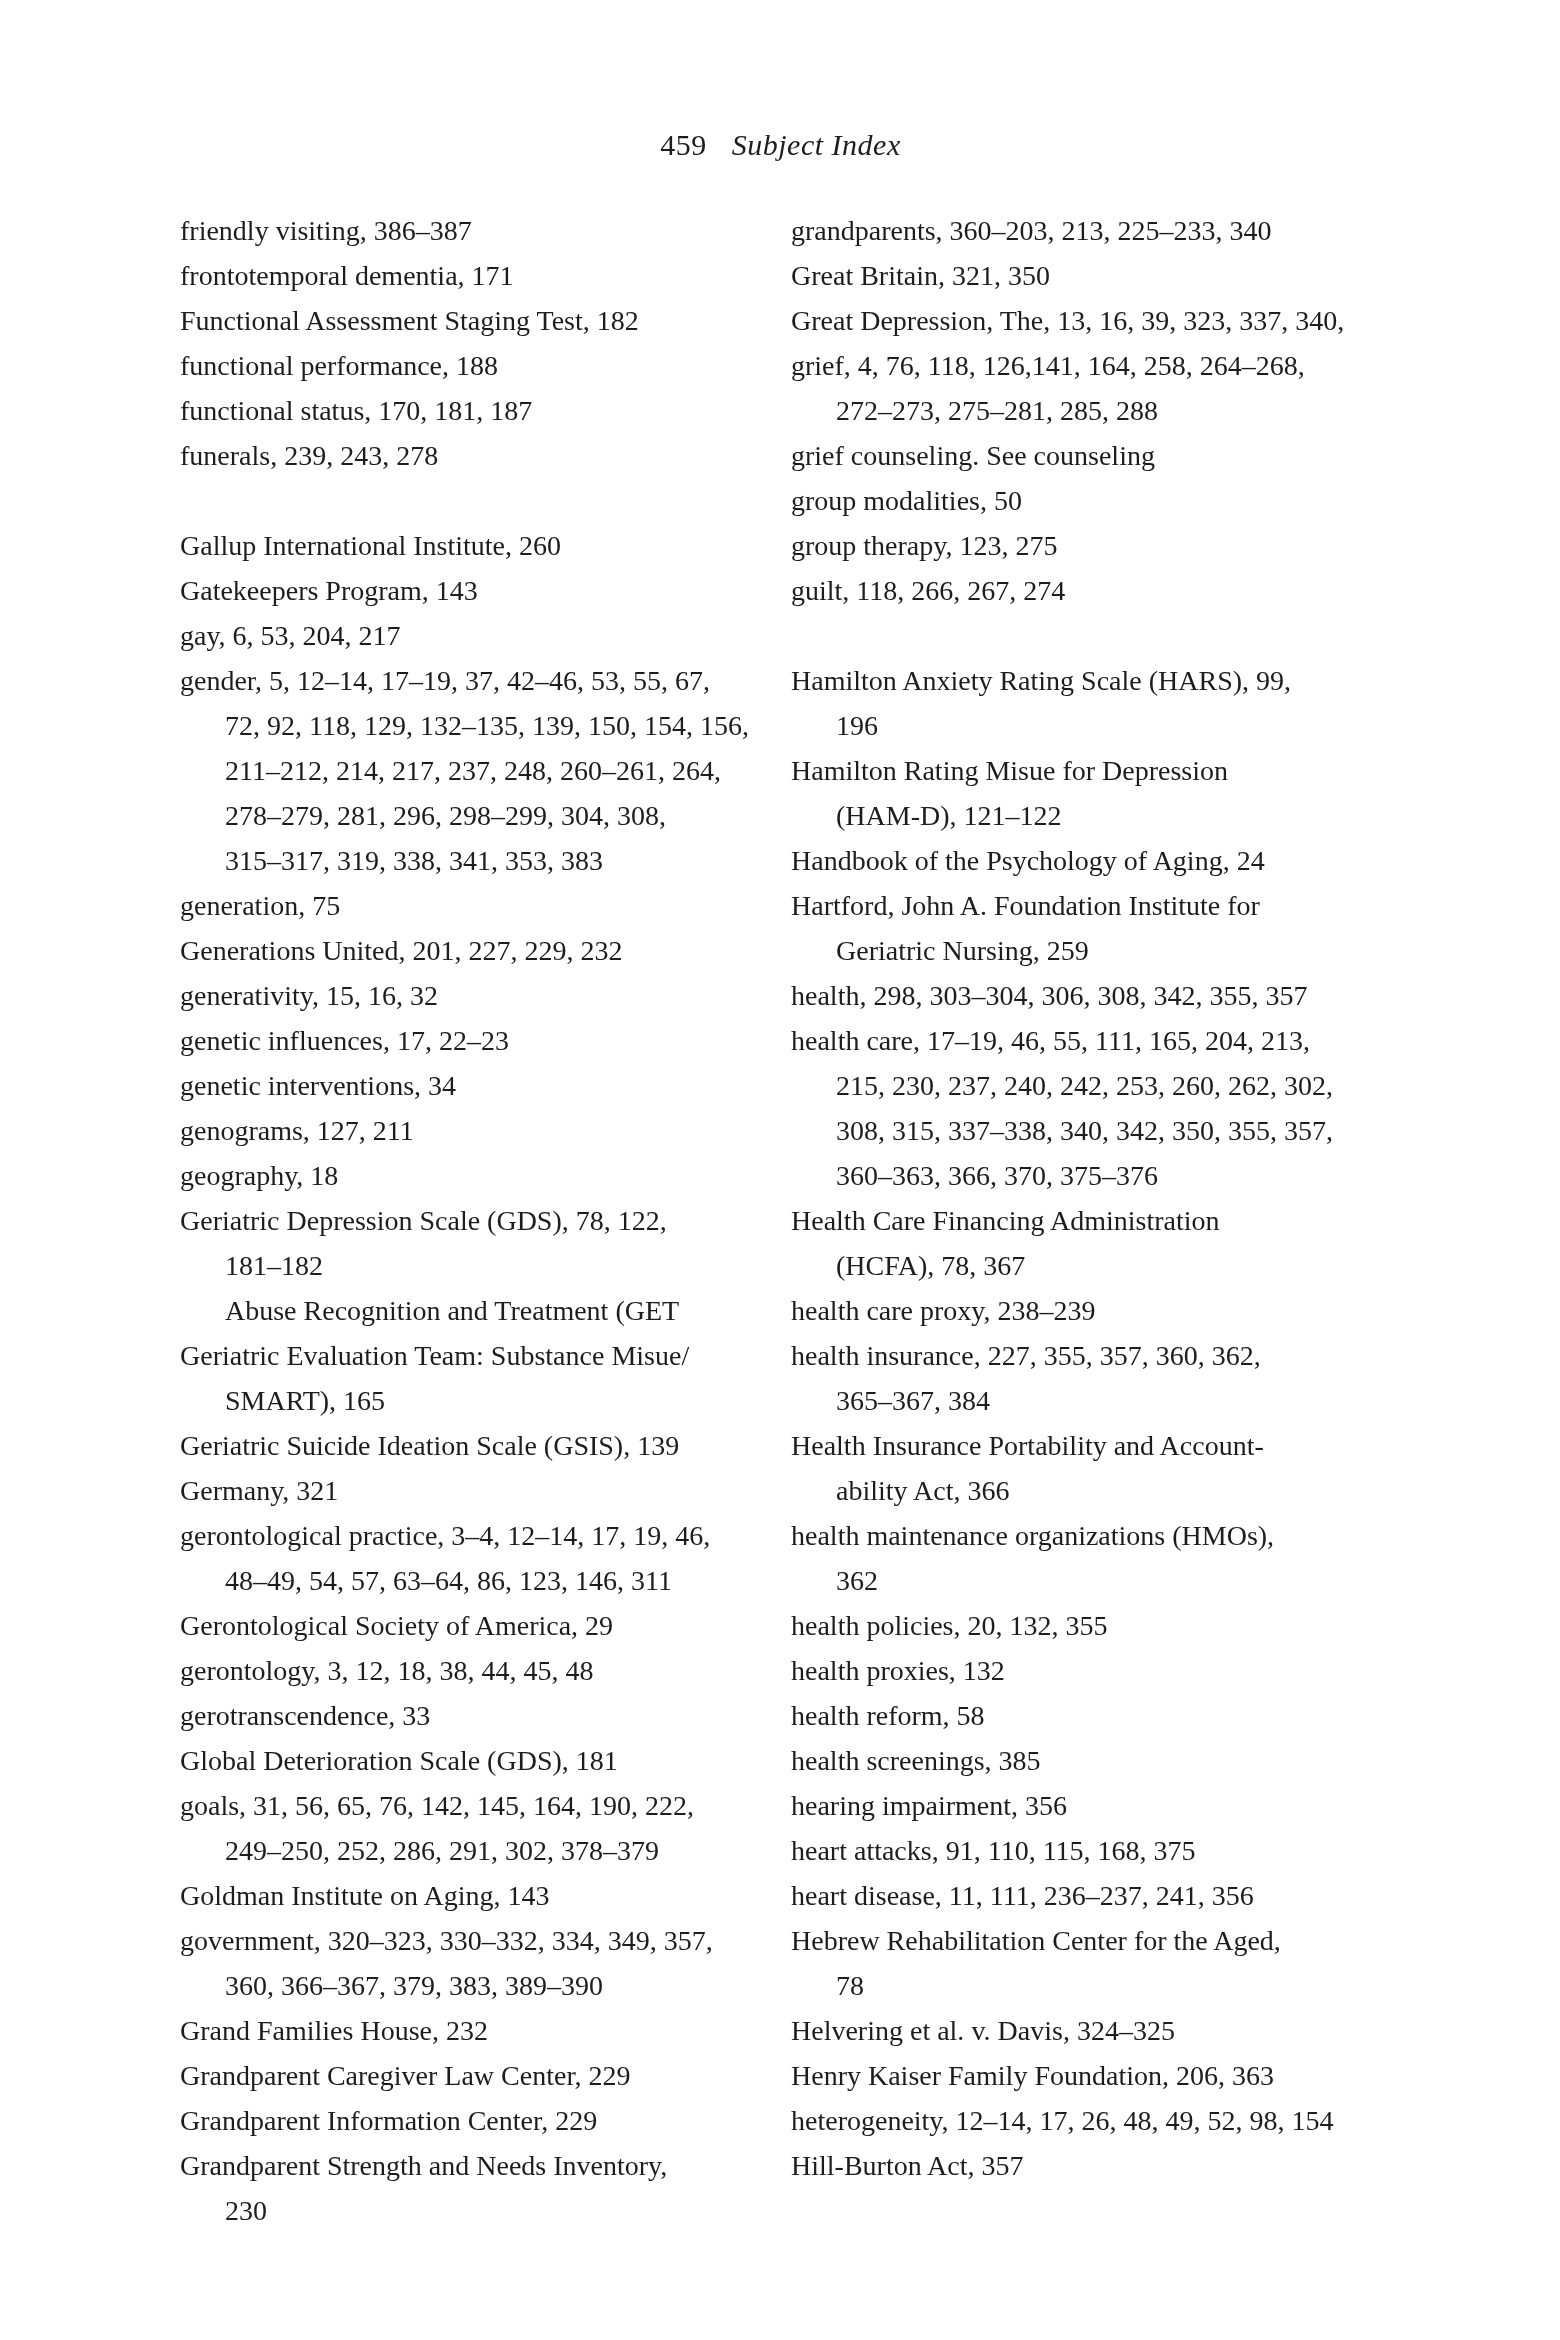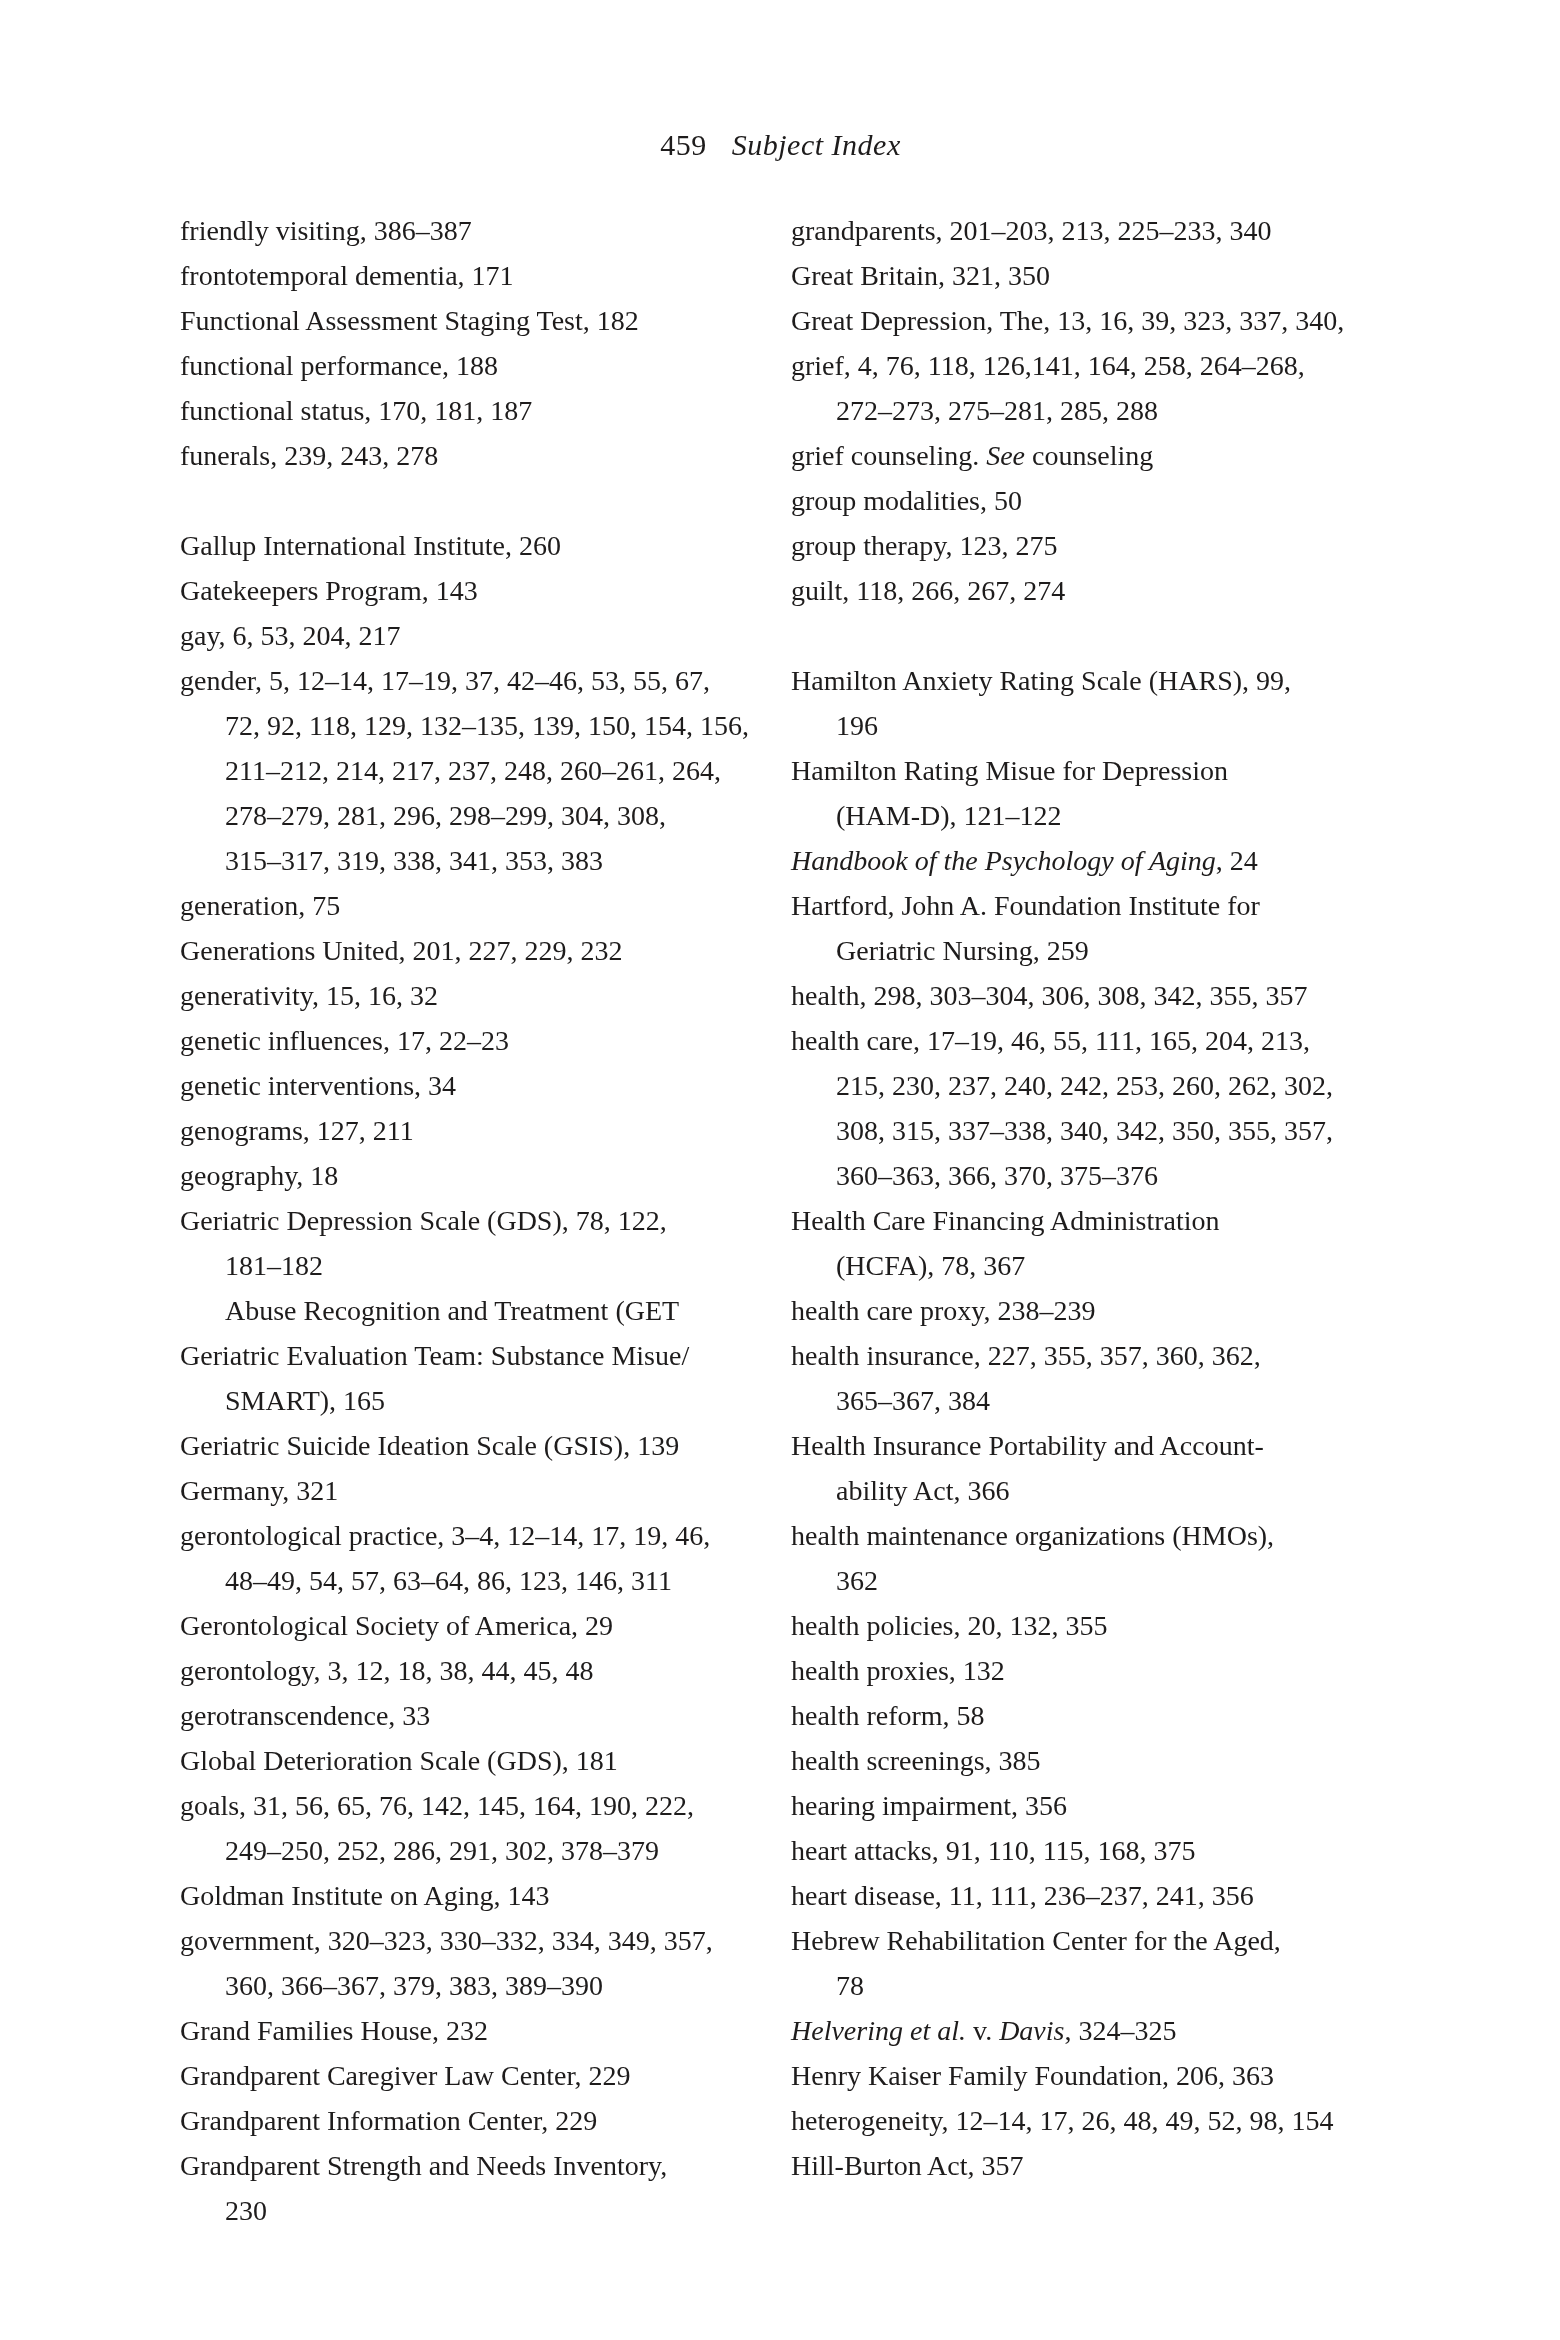--- a/index.html
+++ b/index.html
@@ -44,21 +44,20 @@
   .line {
     height: 45px;
     line-height: 45px;
     font-size: 28px;
     white-space: nowrap;
   }
   .line.indent {
     padding-left: 45px;
   }
   .it {
-    font-style: italic;
   }
 </style>
 </head>
 <body>
 
 <div class="page">
   <div class="page-header">
     <span class="pagenum">459</span><span class="ptitle">Subject Index</span>
   </div>
   <div class="columns">
@@ -103,21 +102,21 @@
         <div class="line"><span>Goldman Institute on Aging, 143</span></div>
         <div class="line"><span>government, 320–323, 330–332, 334, 349, 357,</span></div>
         <div class="line indent"><span>360, 366–367, 379, 383, 389–390</span></div>
         <div class="line"><span>Grand Families House, 232</span></div>
         <div class="line"><span>Grandparent Caregiver Law Center, 229</span></div>
         <div class="line"><span>Grandparent Information Center, 229</span></div>
         <div class="line"><span>Grandparent Strength and Needs Inventory,</span></div>
         <div class="line indent"><span>230</span></div>
       </div>
     <div class="col" id="col-right">
-        <div class="line"><span>grandparents, 201–203, 213, 225–233, 340</span></div>
+        <div class="line"><span>grandparents, 360–203, 213, 225–233, 340</span></div>
         <div class="line"><span>Great Britain, 321, 350</span></div>
         <div class="line"><span>Great Depression, The, 13, 16, 39, 323, 337, 340,</span></div>
         <div class="line"><span>grief, 4, 76, 118, 126,141, 164, 258, 264–268,</span></div>
         <div class="line indent"><span>272–273, 275–281, 285, 288</span></div>
         <div class="line"><span>grief counseling. </span><span class="it">See</span><span> counseling</span></div>
         <div class="line"><span>group modalities, 50</span></div>
         <div class="line"><span>group therapy, 123, 275</span></div>
         <div class="line"><span>guilt, 118, 266, 267, 274</span></div>
         <div class="line"></div>
         <div class="line"><span>Hamilton Anxiety Rating Scale (HARS), 99,</span></div>

